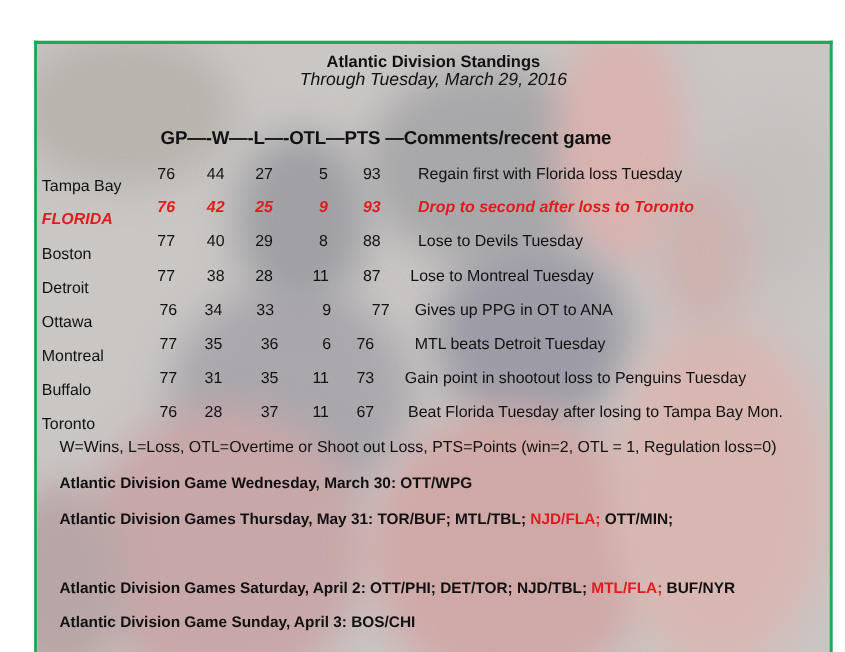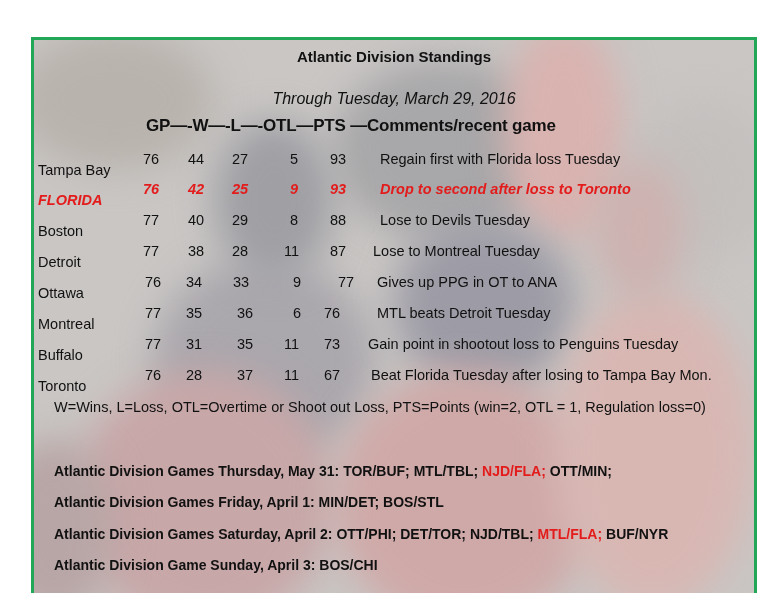--- a/index.html
+++ b/index.html
@@ -21,21 +21,21 @@
   .b5 { left:120px; top:220px; width:220px; height:200px; background:#aaa7ad; }
   .b6 { left:360px; top:180px; width:180px; height:170px; background:#9d9ca6; }
   .b7 { left:40px; top:330px; width:260px; height:260px; background:#c8a7a8; }
   .b8 { left:300px; top:330px; width:260px; height:260px; background:#cfa9a8; }
   .b9 { left:520px; top:250px; width:200px; height:320px; background:#d8b7b3; }
   .b10 { left:-40px; top:400px; width:120px; height:180px; background:#b8a5a5; }
   .b11 { left:180px; top:80px; width:120px; height:160px; background:#9f9fa4; }
   .b12 { left:560px; top:120px; width:90px; height:140px; background:#cdb2b0; }
   .content { position:absolute; inset:0; color:#111; }
   .title { position:absolute; left:0; width:100%; top:8px; text-align:center; font-weight:bold; font-size:15px; }
-  .subtitle { position:absolute; left:0; width:100%; top:50px; text-align:center; font-style:italic; font-size:16px; }
+  .subtitle { position:absolute; left:0; width:100%; top:24px; text-align:center; font-style:italic; font-size:16px; }
   .header { position:absolute; left:112px; top:76px; font-weight:bold; font-size:17px; letter-spacing:-0.2px; }
   .row { position:absolute; left:0; height:22px; font-size:14.5px; white-space:nowrap; }
   .row span { position:absolute; top:0; }
   .row.hl { color:#e31b1b; font-weight:bold; font-style:italic; }
   .c-team { left:4px;margin-top:11px; }
   .c-gp { left:109px; }
   .c-w { left:154px; }
   .c-l { left:198px; }
   .c-otl { left:256px; }
   .c-pts { left:296px; }
@@ -142,22 +142,22 @@
       <span style="left:111px">76</span>
       <span style="left:152px">28</span>
       <span style="left:203px">37</span>
       <span style="left:250px">11</span>
       <span style="left:290px">67</span>
       <span style="left:337px">Beat Florida Tuesday after losing to Tampa Bay Mon.</span>
     </div>
 
     <div class="line" style="top:359px">W=Wins, L=Loss, OTL=Overtime or Shoot out Loss, PTS=Points (win=2, OTL = 1, Regulation loss=0)</div>
 
+    <div class="line bold" style="top:391px">Atlantic Division Game Wednesday, March 30: OTT/WPG</div>
 
     <div class="line bold" style="top:423px"><span>Atlantic Division Games Thursday, May 31: TOR/BUF; MTL/TBL; </span><span class="red">NJD/FLA;</span><span> OTT/MIN;</span></div>
 
-    <div class="line bold" style="top:454px">Atlantic Division Games Friday, April 1: MIN/DET;  BOS/STL</div>
 
     <div class="line bold" style="top:486px"><span>Atlantic Division Games Saturday, April 2: OTT/PHI; DET/TOR; NJD/TBL; </span><span class="red">MTL/FLA;</span><span>  BUF/NYR</span></div>
 
     <div class="line bold" style="top:517px">Atlantic Division Game Sunday, April 3: BOS/CHI</div>
   </div>
 </div>
 
 </body></html>

